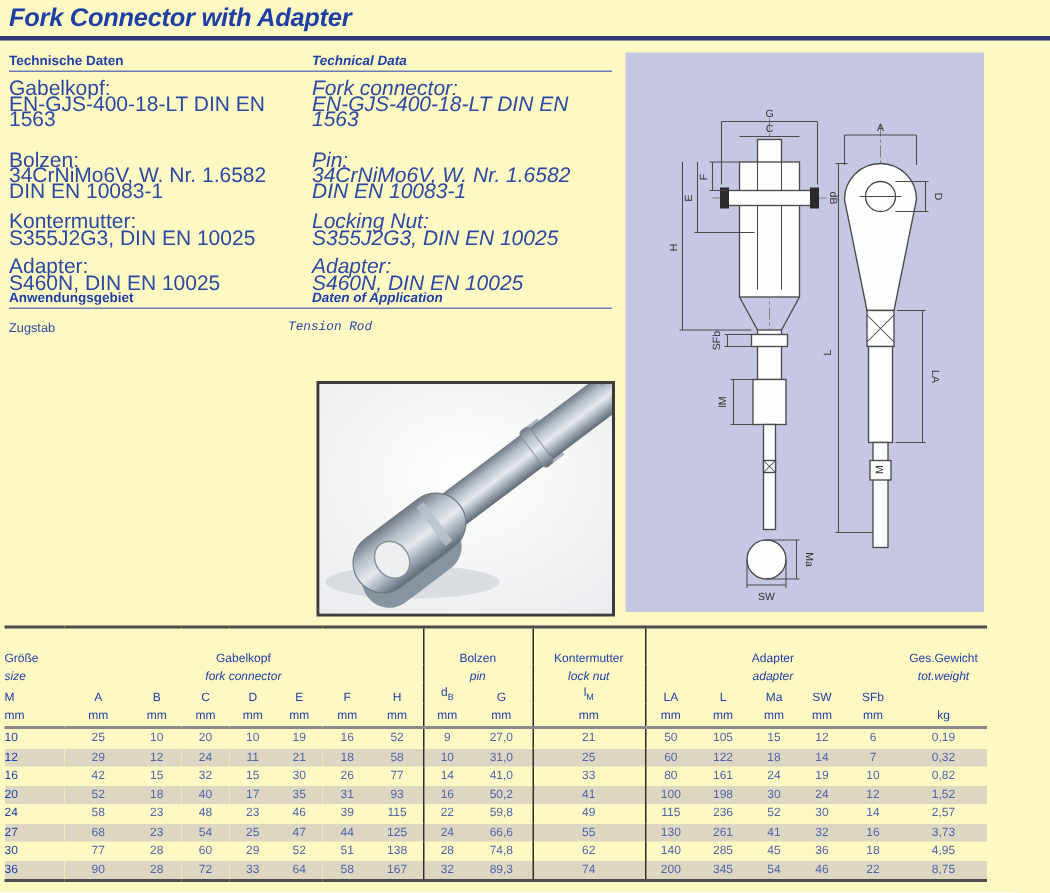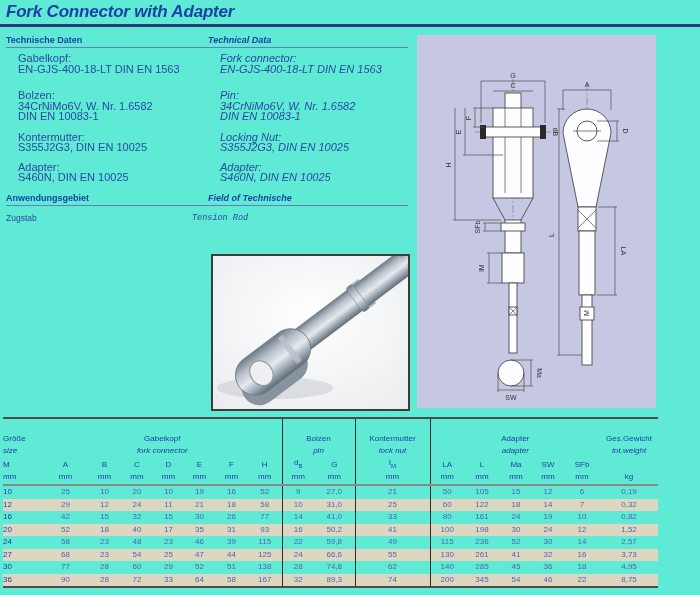--- a/index.html
+++ b/index.html
@@ -1,25 +1,25 @@
 <!DOCTYPE html>
 <html><head>
 <meta charset="utf-8">
 <style>
   html,body{margin:0;padding:0;background:#fff;}
-  #page{position:relative;width:700px;height:595px;background:#5eead4;overflow:hidden;
+  #page{position:relative;width:700px;height:595px;background:#fef9c3;overflow:hidden;
         font-family:"Liberation Sans",sans-serif;color:#2646a3;}
   
   .title{position:absolute;left:6px;top:2px;font-size:17px;font-weight:bold;font-style:italic;
          color:#1d3fa6;letter-spacing:-.2px;}
   .title-rule{position:absolute;left:0;top:24px;width:700px;height:3px;background:#2c3a79;}
   
   .sec-head{position:absolute;font-size:9px;font-weight:bold;color:#1d3fa6;}
   .sec-rule{position:absolute;height:1px;background:#6b7cb8;}
-  .spec-col{position:absolute;width:198px;font-size:11px;line-height:10.5px;color:#2b49a3;margin-left:12px;}
+  .spec-col{position:absolute;width:198px;font-size:14px;line-height:10.5px;color:#2b49a3;}
   .spec-col.en{font-style:italic;}
   .spec-item{margin:0;}
   .m1{margin-bottom:16px;} .m2{margin-bottom:10px;} .m3{margin-bottom:9px;}
   .app-val{position:absolute;font-size:8.5px;color:#2b49a3;}
   
   .panel{position:absolute;left:417px;top:35px;width:239px;height:373px;background:#c6c8e3;}
   .dim{stroke:#4a4a4a;stroke-width:.7;fill:none;}
   .part{stroke:#4a4a4a;stroke-width:.9;fill:#fdfdff;}
   .cl{stroke:#777;stroke-width:.6;stroke-dasharray:8 2 2 2;fill:none;}
   .dlab{font-size:7px;fill:#333;font-family:"Liberation Sans",sans-serif;}
@@ -89,21 +89,21 @@
         <div>Locking Nut:</div>
         <div>S355J2G3, DIN EN 10025</div>
       </div>
       <div class="spec-item ">
         <div>Adapter:</div>
         <div>S460N, DIN EN 10025</div>
       </div>
     </div>
 
   <div class="sec-head" style="left:6px;top:193px;">Anwendungsgebiet</div>
-  <div class="sec-head" style="left:208px;top:193px;font-style:italic;">Field of Technische</div>
+  <div class="sec-head" style="left:208px;top:193px;font-style:italic;">Daten of Application</div>
   <div class="sec-rule" style="left:6px;top:205px;width:402px;"></div>
   <div class="app-val" style="left:6px;top:213px;">Zugstab</div>
   <div class="app-val" style="left:192px;top:213px;font-style:italic;font-family:Liberation Mono, monospace;">Tension Rod</div>
 
   <div class="photo">
     <svg width="195" height="153" viewBox="0 0 195 153">
       <defs>
         <linearGradient id="rodG" x1="0" y1="0" x2="0" y2="1">
           <stop offset="0" stop-color="#6f7a86"></stop>
             <stop offset=".25" stop-color="#b3bcc6"></stop>

